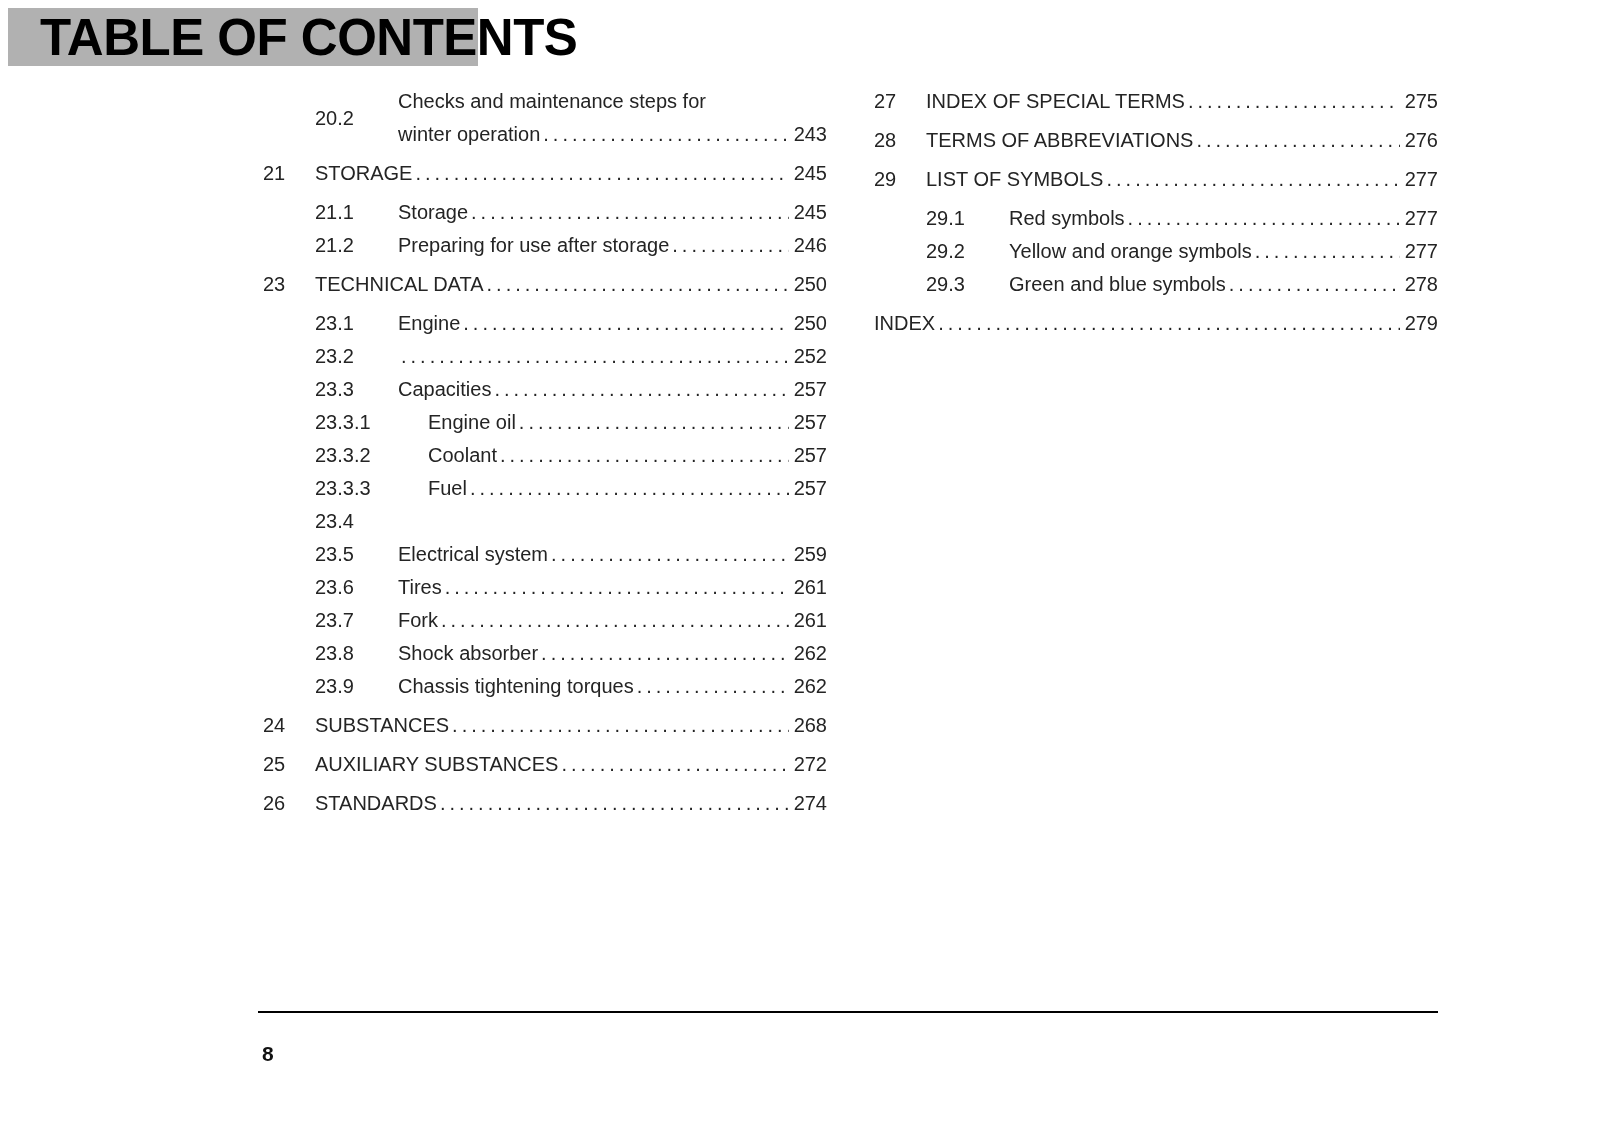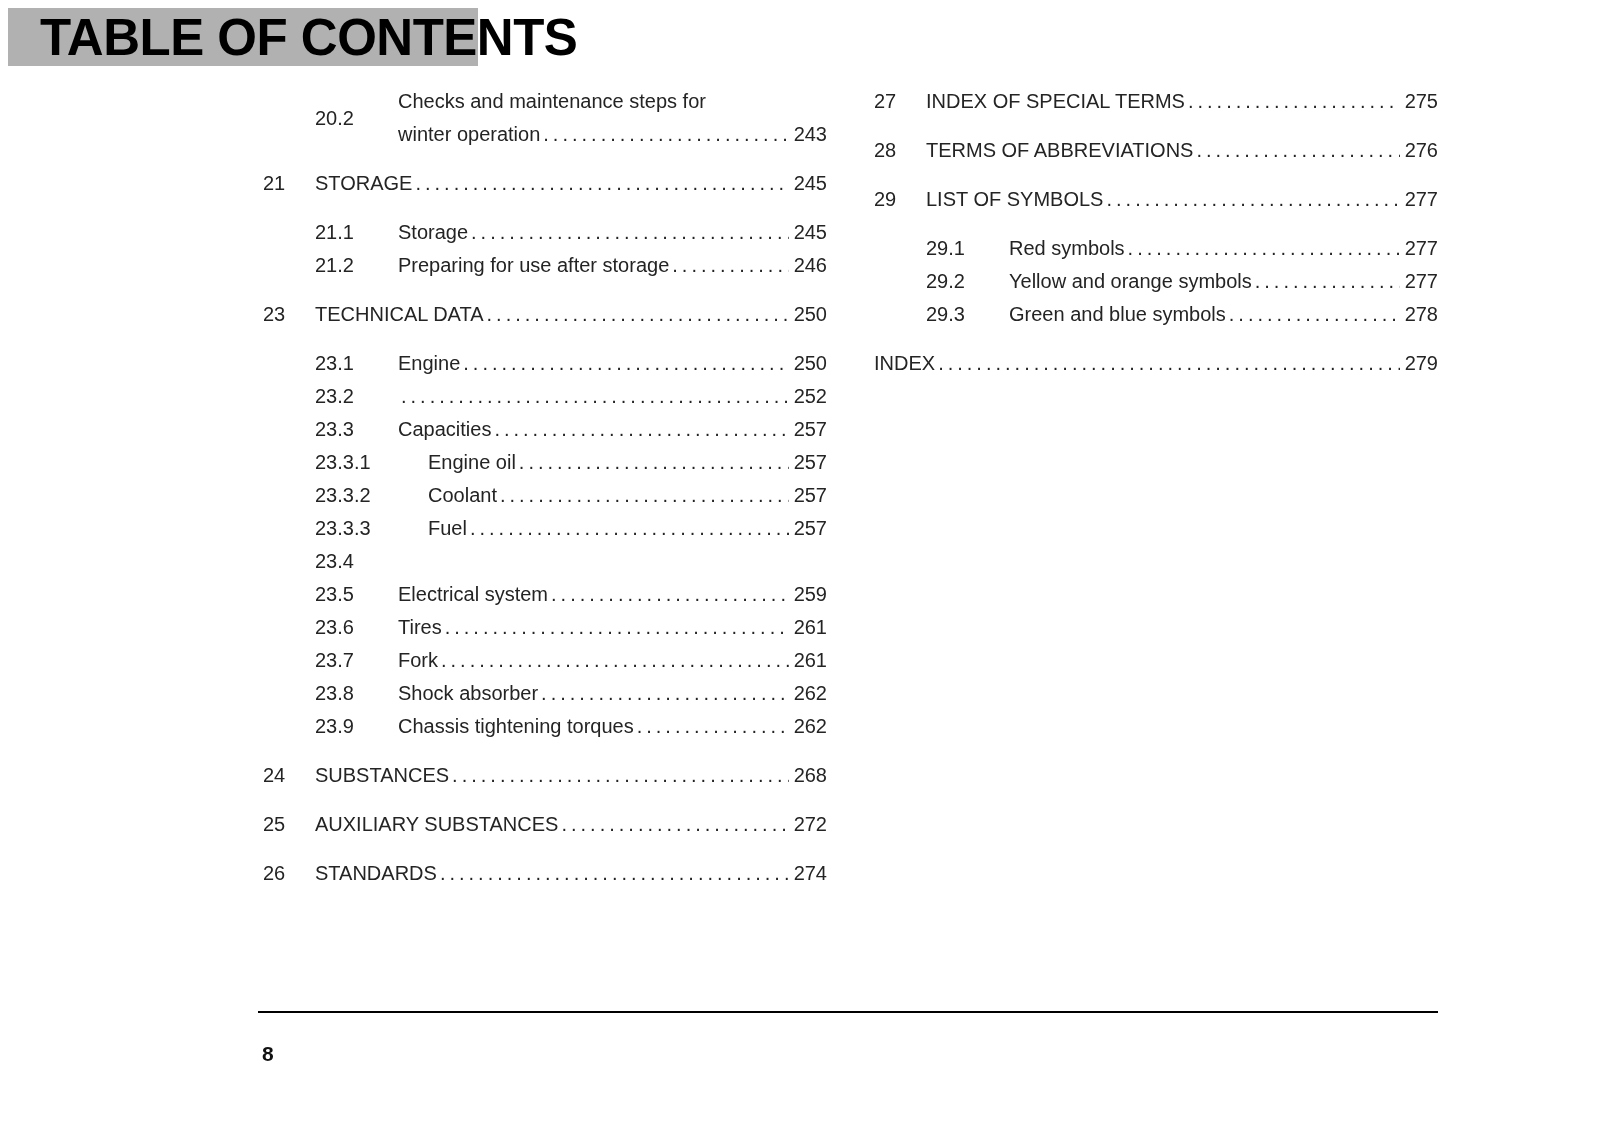--- a/index.html
+++ b/index.html
@@ -44,21 +44,21 @@
   }
   .col { flex: 1; min-width: 0; }
 
   .toc-row {
     display: flex;
     align-items: center;
     font-size: 20px;
     line-height: 33px;
     color: #242424;
   }
-  .gap-top { margin-top: 16px; }
+  .gap-top { margin-top: 6px; }
 
   .num { flex: none; }
   .level-0 > .num { width: 52px; }
   .level-1, .level-2 { padding-left: 52px; }
   .level-1 > .num { width: 83px; }
   .level-2 > .num { width: 113px; }
 
   .body {
     flex: 1;
     min-width: 0;

